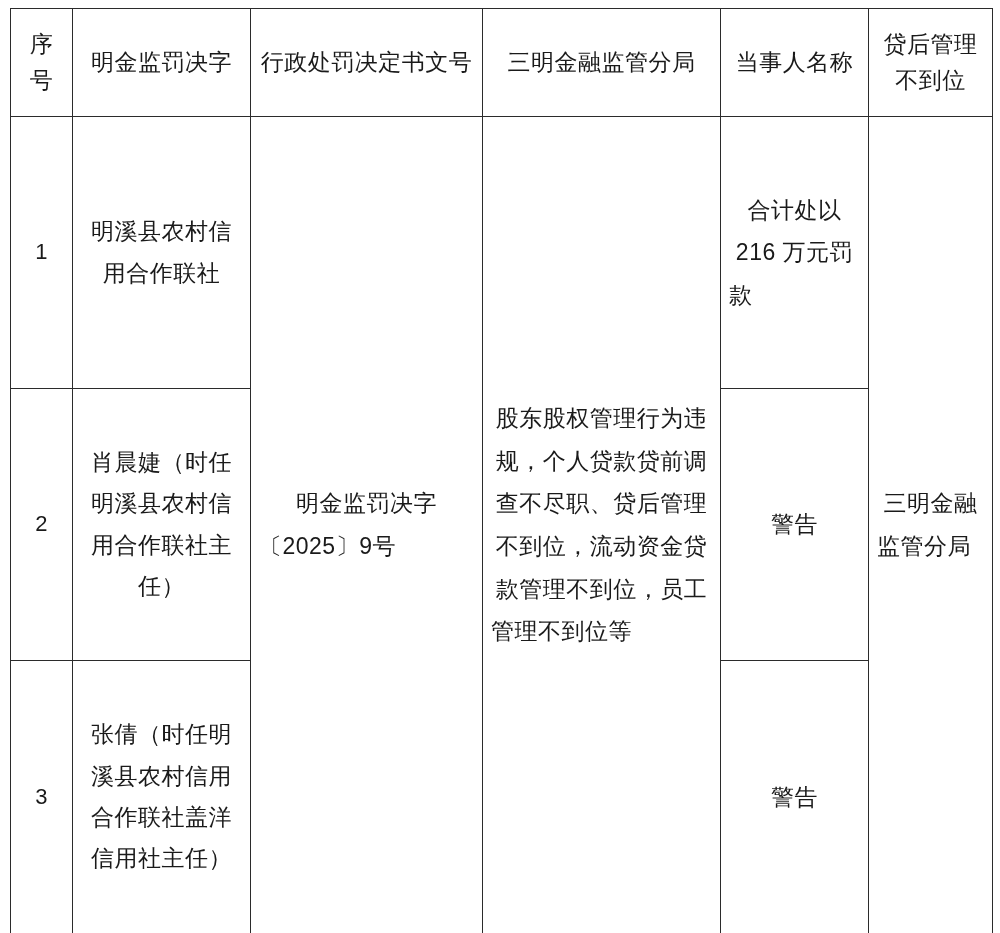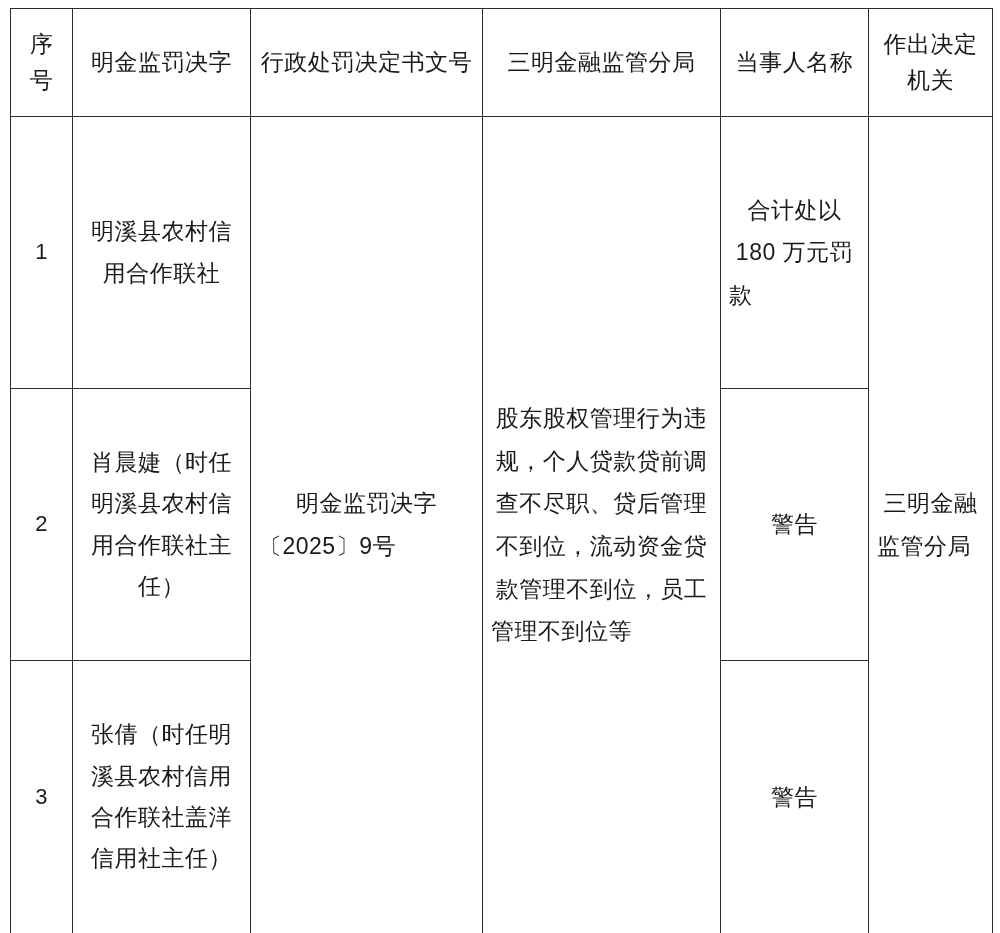--- a/index.html
+++ b/index.html
@@ -112,30 +112,30 @@
       <col class="col-pen">
       <col class="col-org">
     </colgroup>
     <thead>
       <tr>
         <th>序号</th>
         <th>明金监罚决字</th>
         <th>行政处罚决定书文号</th>
         <th>三明金融监管分局</th>
         <th>当事人名称</th>
-        <th>作出决定机关</th>
+        <th>贷后管理不到位</th>
       </tr>
     </thead>
     <tbody>
       <tr class="r1">
         <td class="cell-idx">1</td>
         <td class="cell-party">明溪县农村信用合作联社</td>
         <td class="cell-doc" rowspan="3">明金监罚决字〔2025〕9号</td>
         <td class="cell-act" rowspan="3">股东股权管理行为违规，个人贷款贷前调查不尽职、贷后管理不到位，流动资金贷款管理不到位，员工管理不到位等</td>
-        <td class="cell-pen">合计处以 180 万元罚款</td>
+        <td class="cell-pen">合计处以 216 万元罚款</td>
         <td class="cell-org" rowspan="3">三明金融监管分局</td>
       </tr>
       <tr class="r2">
         <td class="cell-idx">2</td>
         <td class="cell-party">肖晨婕（时任明溪县农村信用合作联社主任）</td>
         <td class="cell-pen short">警告</td>
       </tr>
       <tr class="r3">
         <td class="cell-idx">3</td>
         <td class="cell-party">张倩（时任明溪县农村信用合作联社盖洋信用社主任）</td>

